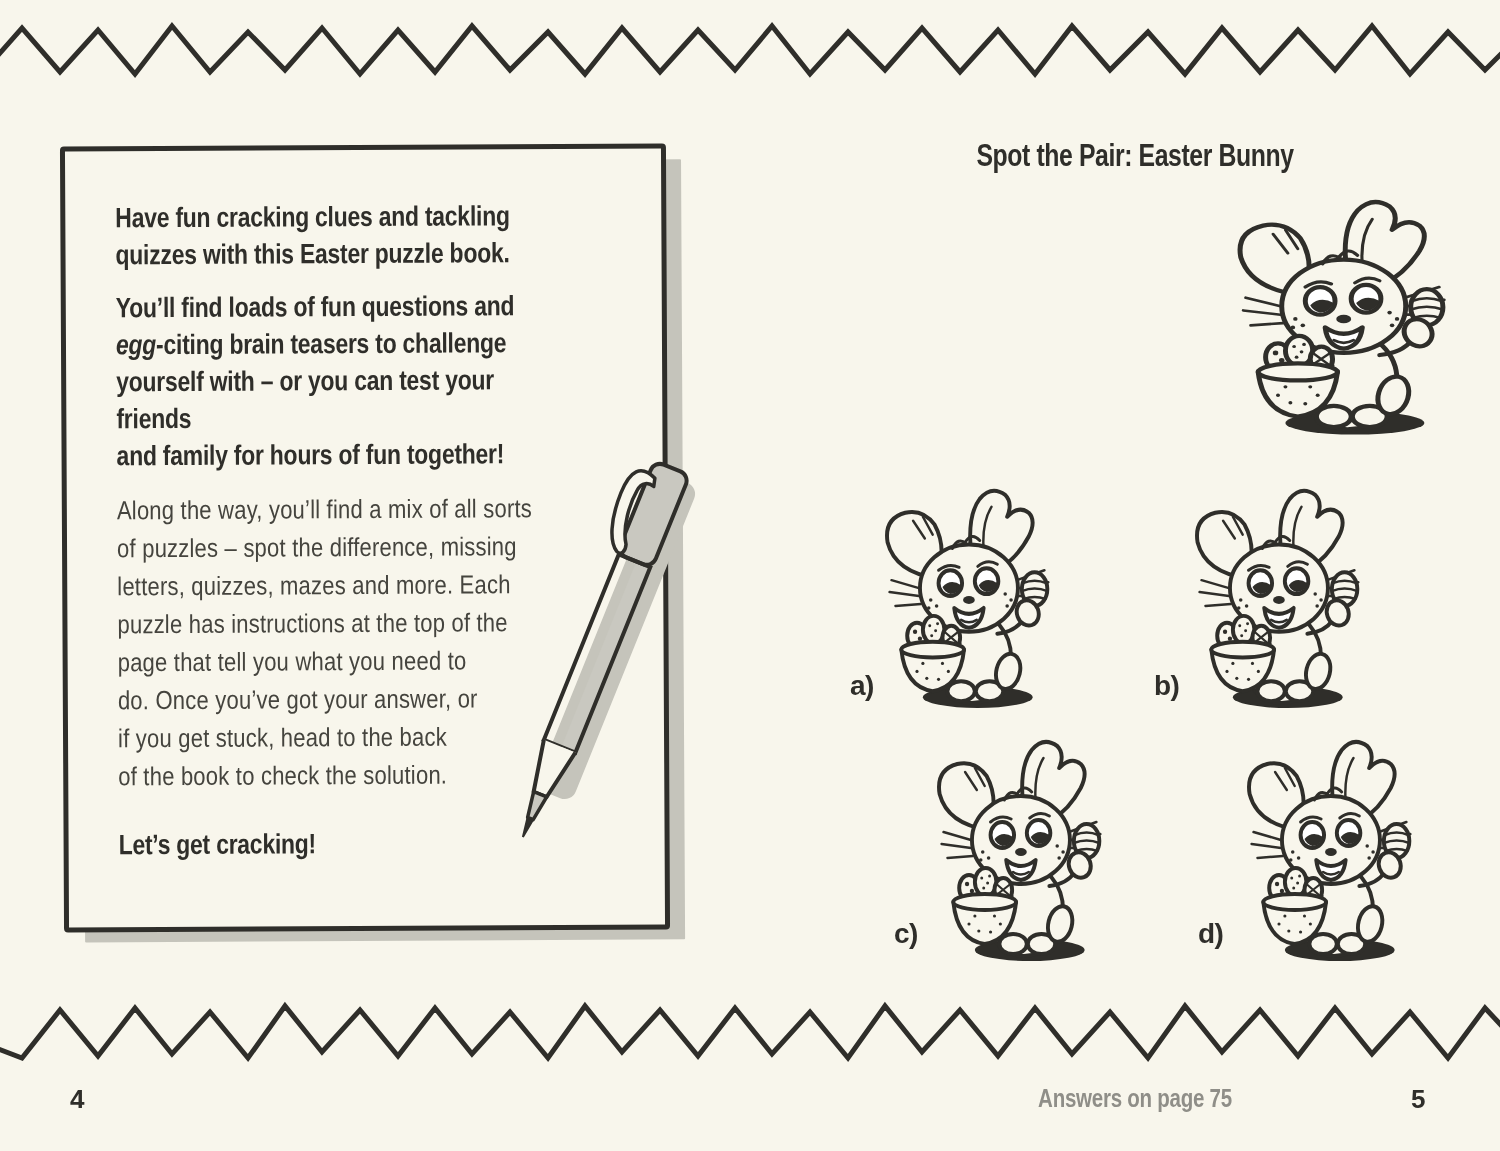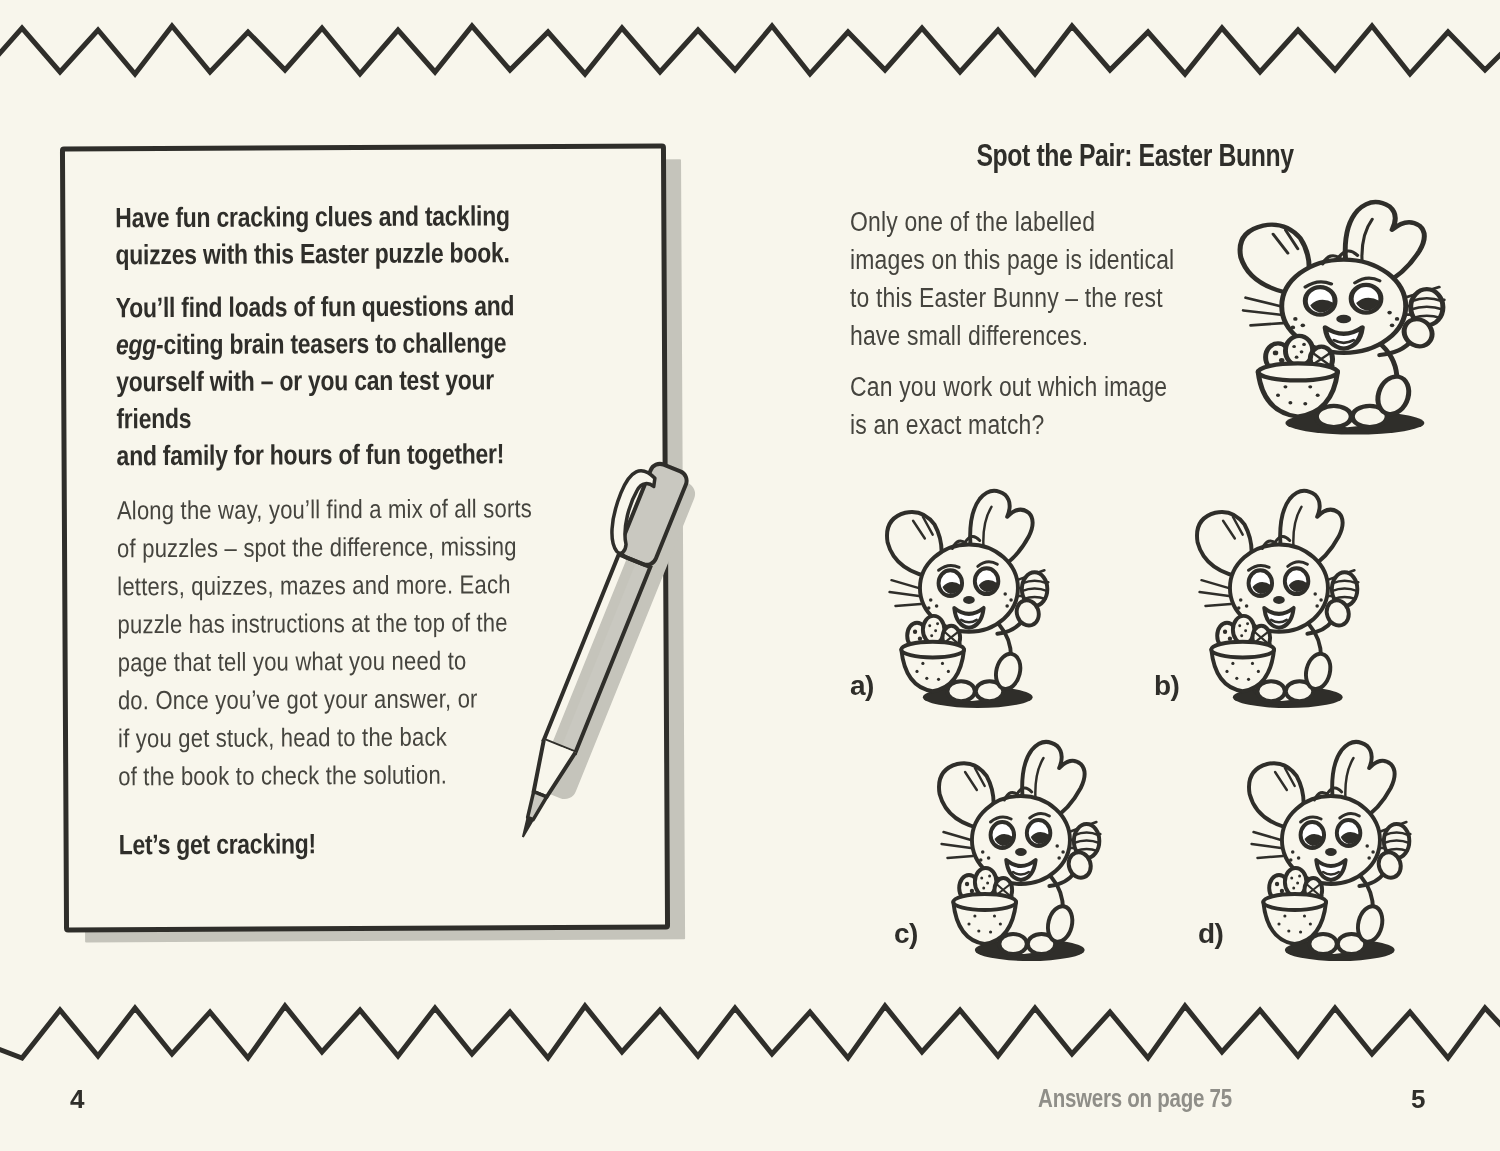--- a/index.html
+++ b/index.html
@@ -175,28 +175,20 @@
       <rect x="-17" y="100" width="34" height="200" fill="none" stroke="#2f2e2a" stroke-width="4"></rect>
       <path d="M2,300 L17,300 L7,352 L2,352 Z" fill="#c9c8c0" stroke="none"></path>
       <path d="M-17,300 L-7,352 L7,352 L17,300" fill="#f8f6ec" stroke="#2f2e2a" stroke-width="4" stroke-linejoin="round"></path>
       <path d="M-7,352 L-3,378 L3,378 L7,352 Z" fill="#c9c8c0" stroke="#2f2e2a" stroke-width="3.5" stroke-linejoin="round"></path>
       <path d="M-3,378 L0,398 L3,378 Z" fill="#2f2e2a" stroke="#2f2e2a" stroke-width="2"></path>
     </g>
   </svg>
 
   <div class="rp-title">Spot the Pair: Easter Bunny</div>
 
-  <div class="rp-copy">
-    <div class="body-copy lines" style="font-size:27px">Only one of the labelled
-images on this page is identical
-to this Easter Bunny – the rest
-have small differences.</div>
-    <div class="body-copy lines p2" style="font-size:27px">Can you work out which image
-is an exact match?</div>
-  </div>
 
   <svg class="bunny" style="left:1216px;top:198px" width="248" height="244" viewBox="0 0 200 230" preserveAspectRatio="none">
     <use href="#bunny-art"></use>
   </svg>
 
   <div class="option-label" style="left:850px;top:670px">a)</div>
   <svg class="bunny" style="left:868px;top:487px" width="196" height="228" viewBox="0 0 200 230" preserveAspectRatio="none">
     <use href="#bunny-art"></use>
   </svg>
 

